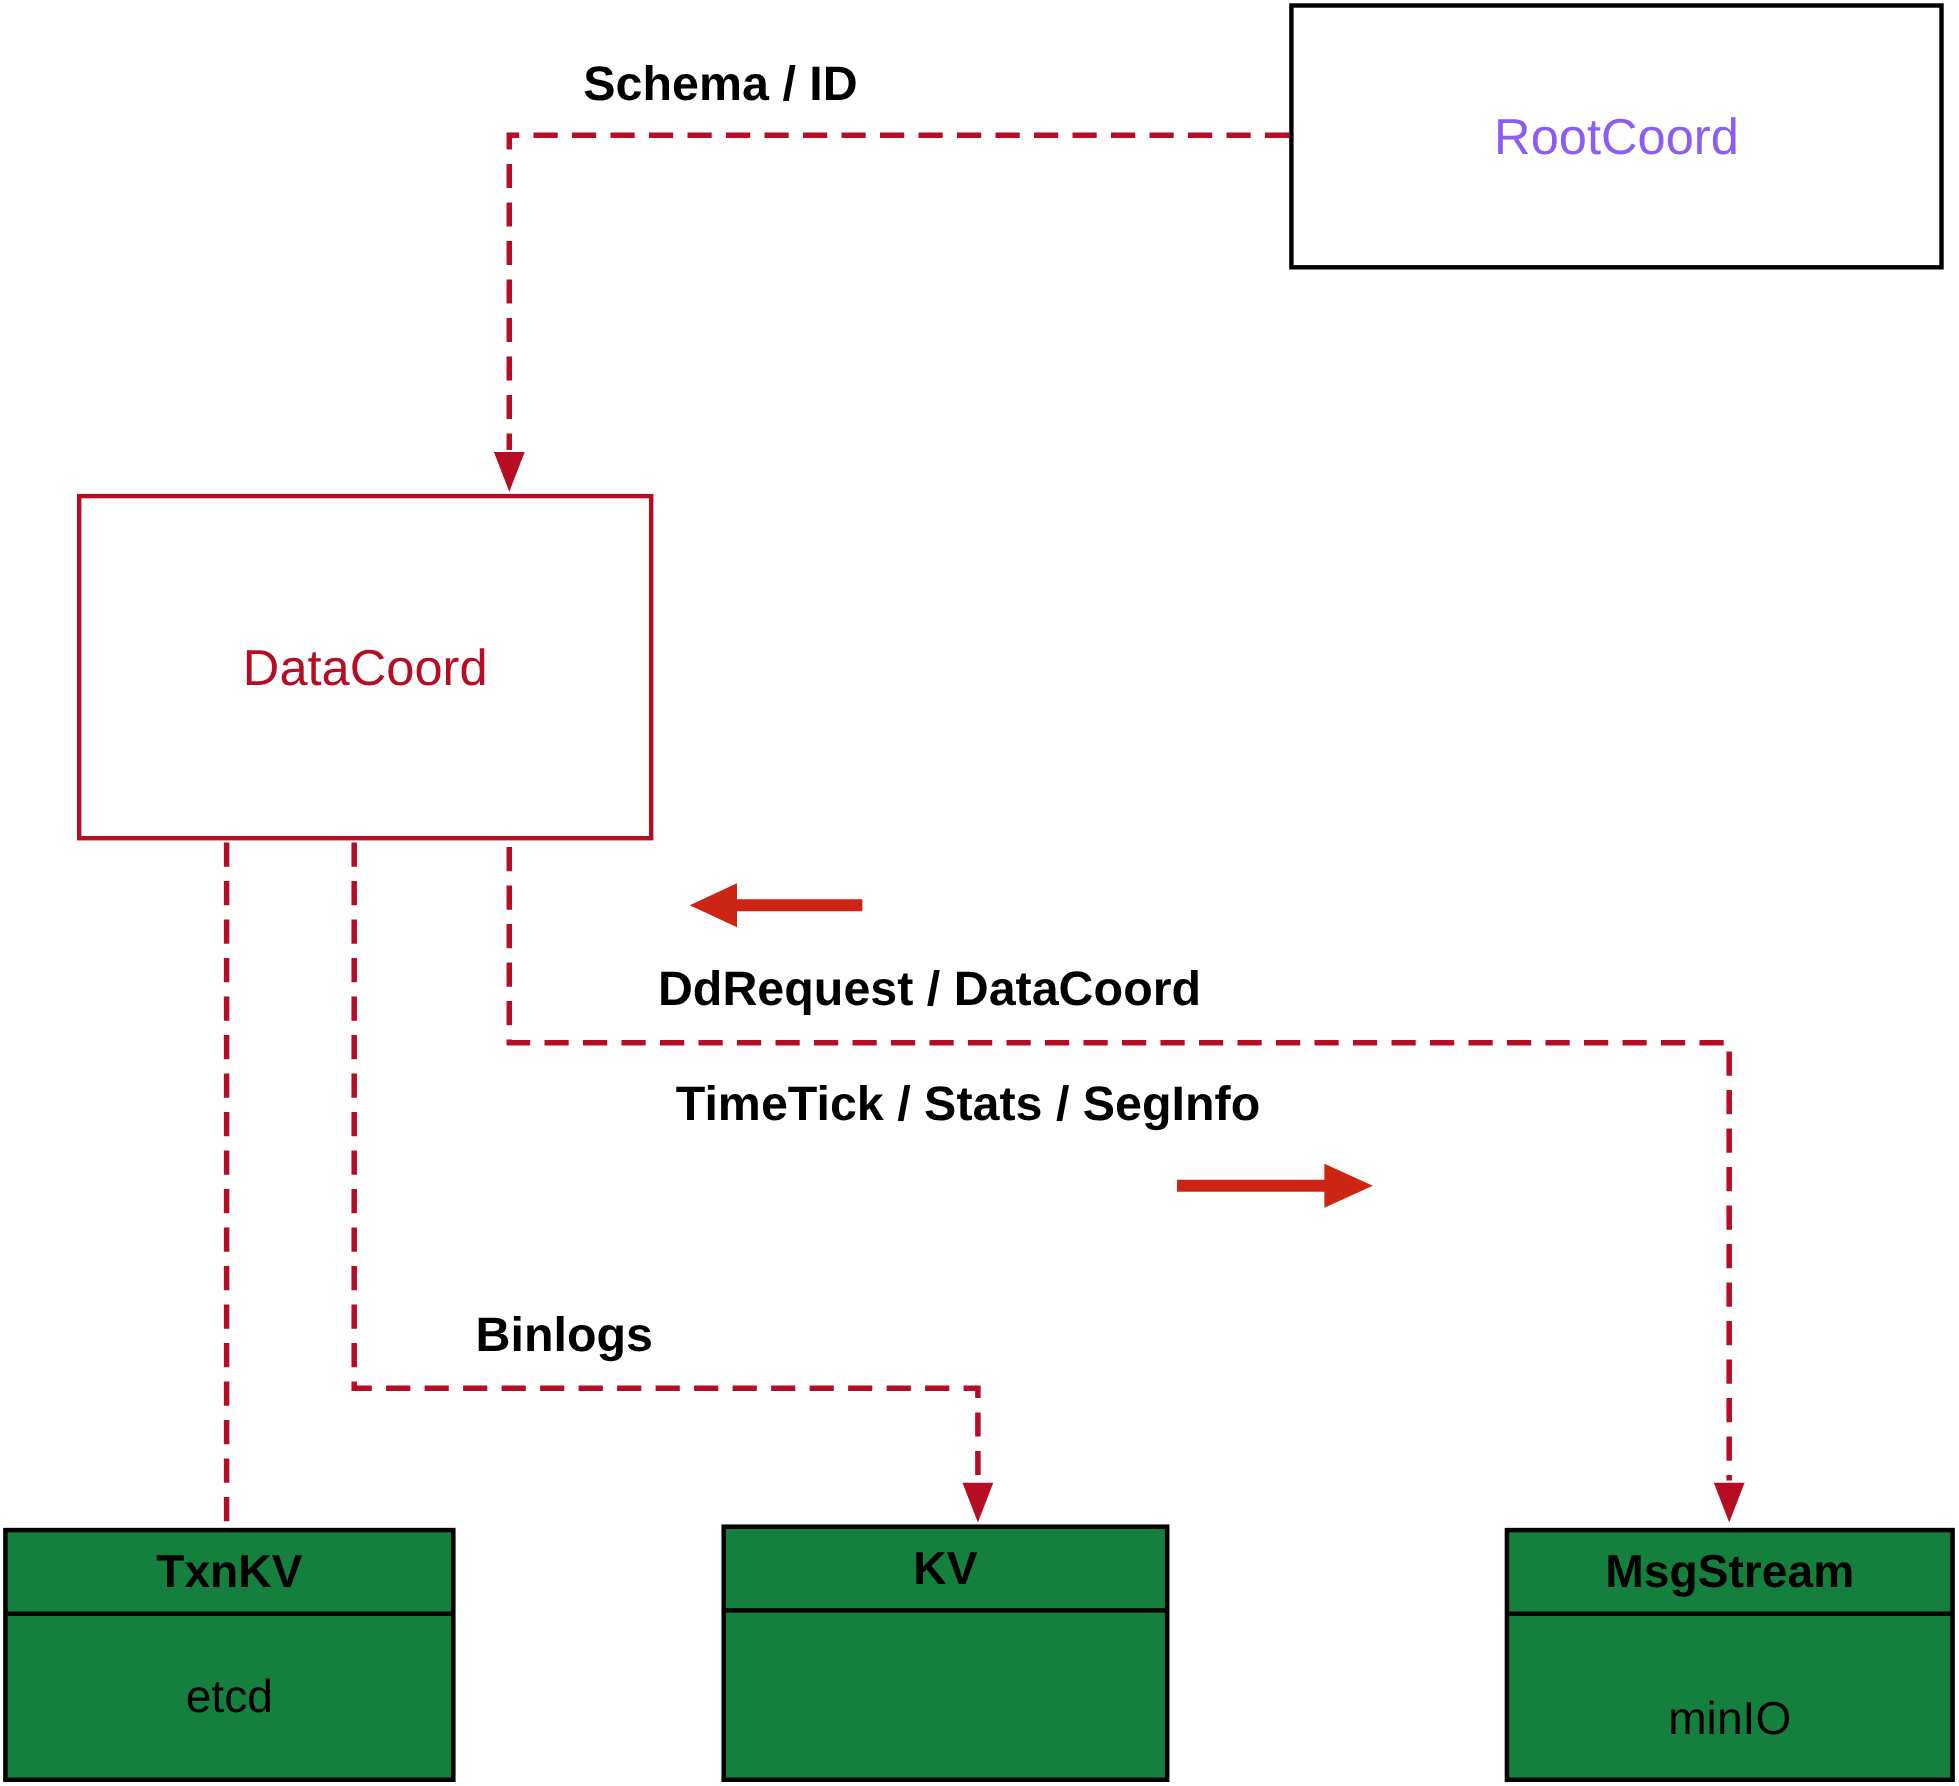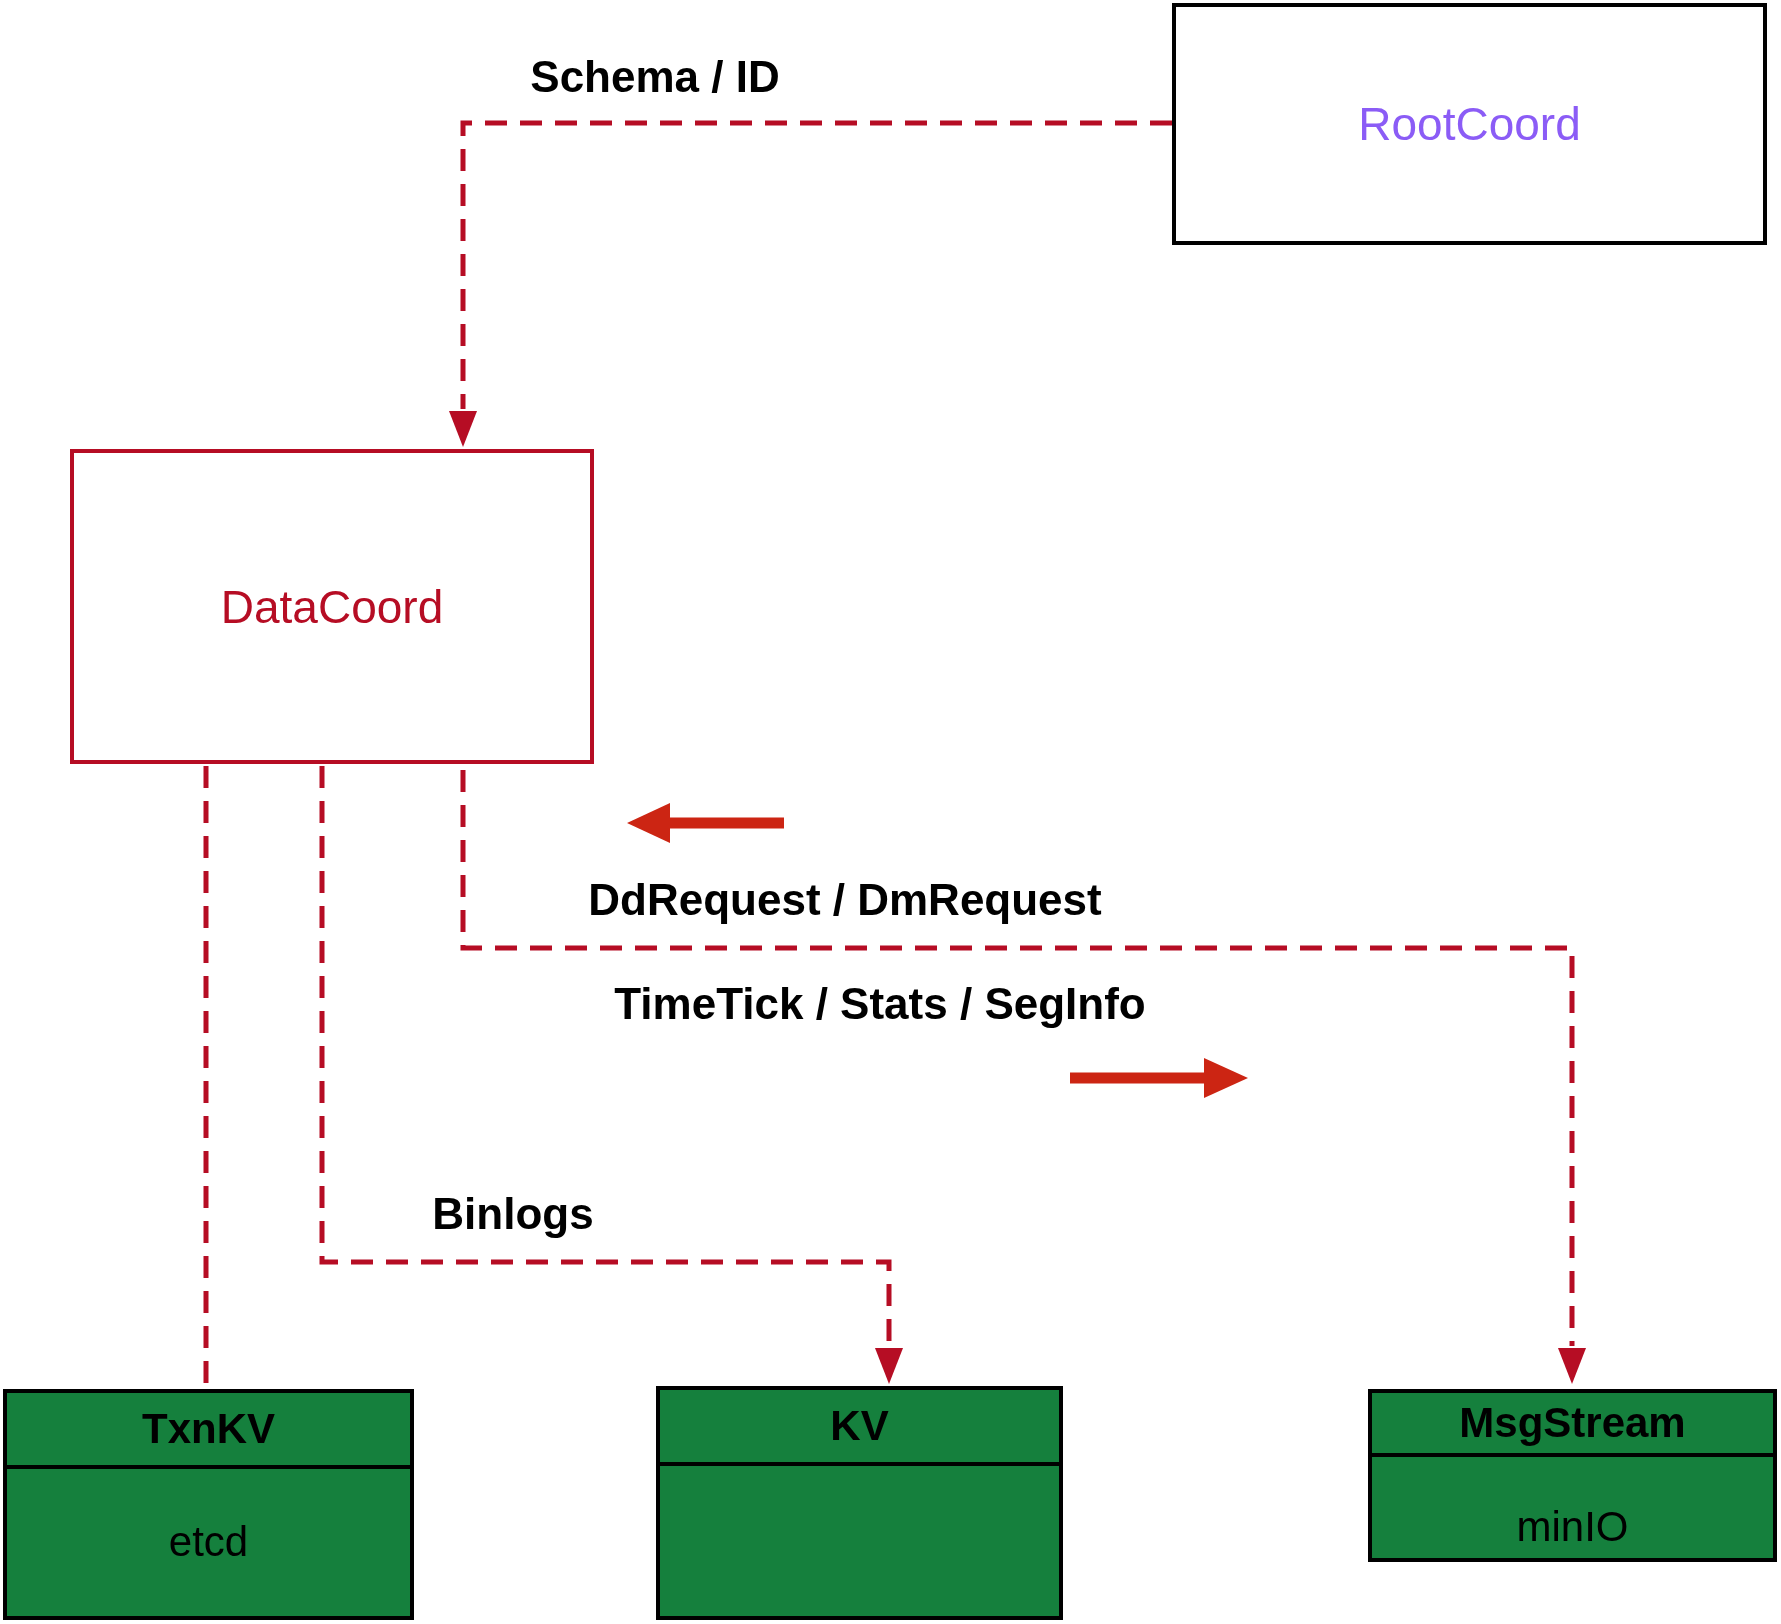--- a/index.html
+++ b/index.html
@@ -52,21 +52,21 @@
   .table {
     position: absolute;
     box-sizing: border-box;
     background: #15803d;
     border: 4px solid #000000;
     display: flex;
     flex-direction: column;
   }
   .txnkv     { left: 3px;    top: 1389px; width: 411px; height: 231px; }
   .kv        { left: 656px;  top: 1386px; width: 407px; height: 234px; }
-  .msgstream { left: 1368px; top: 1389px; width: 409px; height: 173px; gap: 40px; }
+  .msgstream { left: 1368px; top: 1389px; width: 409px; height: 231px; gap: 40px; }
   .thead {
     box-sizing: border-box;
     height: 76px;
     border-bottom: 4px solid #000000;
     display: flex;
     align-items: center;
     justify-content: center;
     font-weight: bold;
     font-size: 42px;
   }
@@ -139,17 +139,17 @@
   <div class="table kv">
     <div class="thead">KV</div>
   </div>
 
   <div class="table msgstream">
     <div class="thead">MsgStream</div>
     <div class="tbody">minIO</div>
   </div>
 
   <div class="edge-label lbl-schema">Schema / ID</div>
-  <div class="edge-label lbl-ddreq">DdRequest / DmRequest</div>
+  <div class="edge-label lbl-ddreq">DdRequest / DataCoord</div>
   <div class="edge-label lbl-timetick">TimeTick / Stats / SegInfo</div>
   <div class="edge-label lbl-binlogs">Binlogs</div>
 
 </div>
 
 </body></html>

